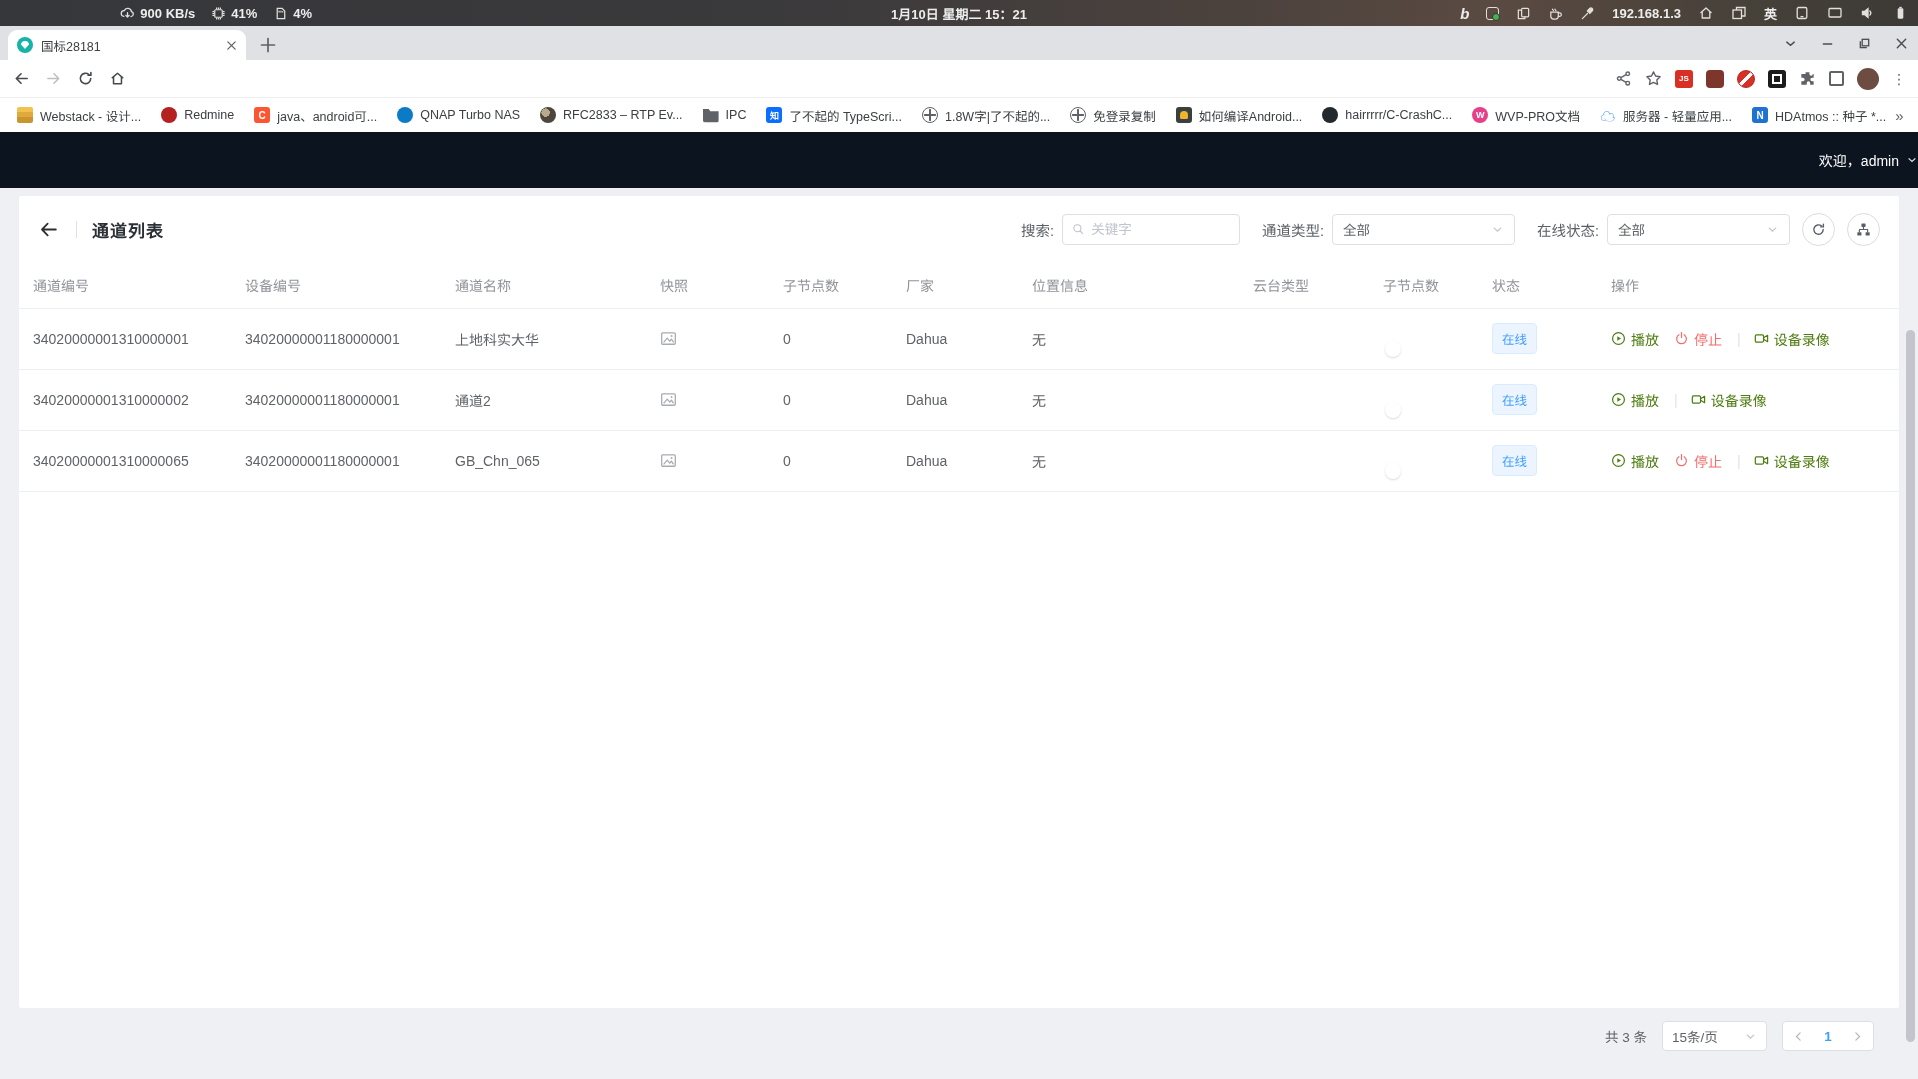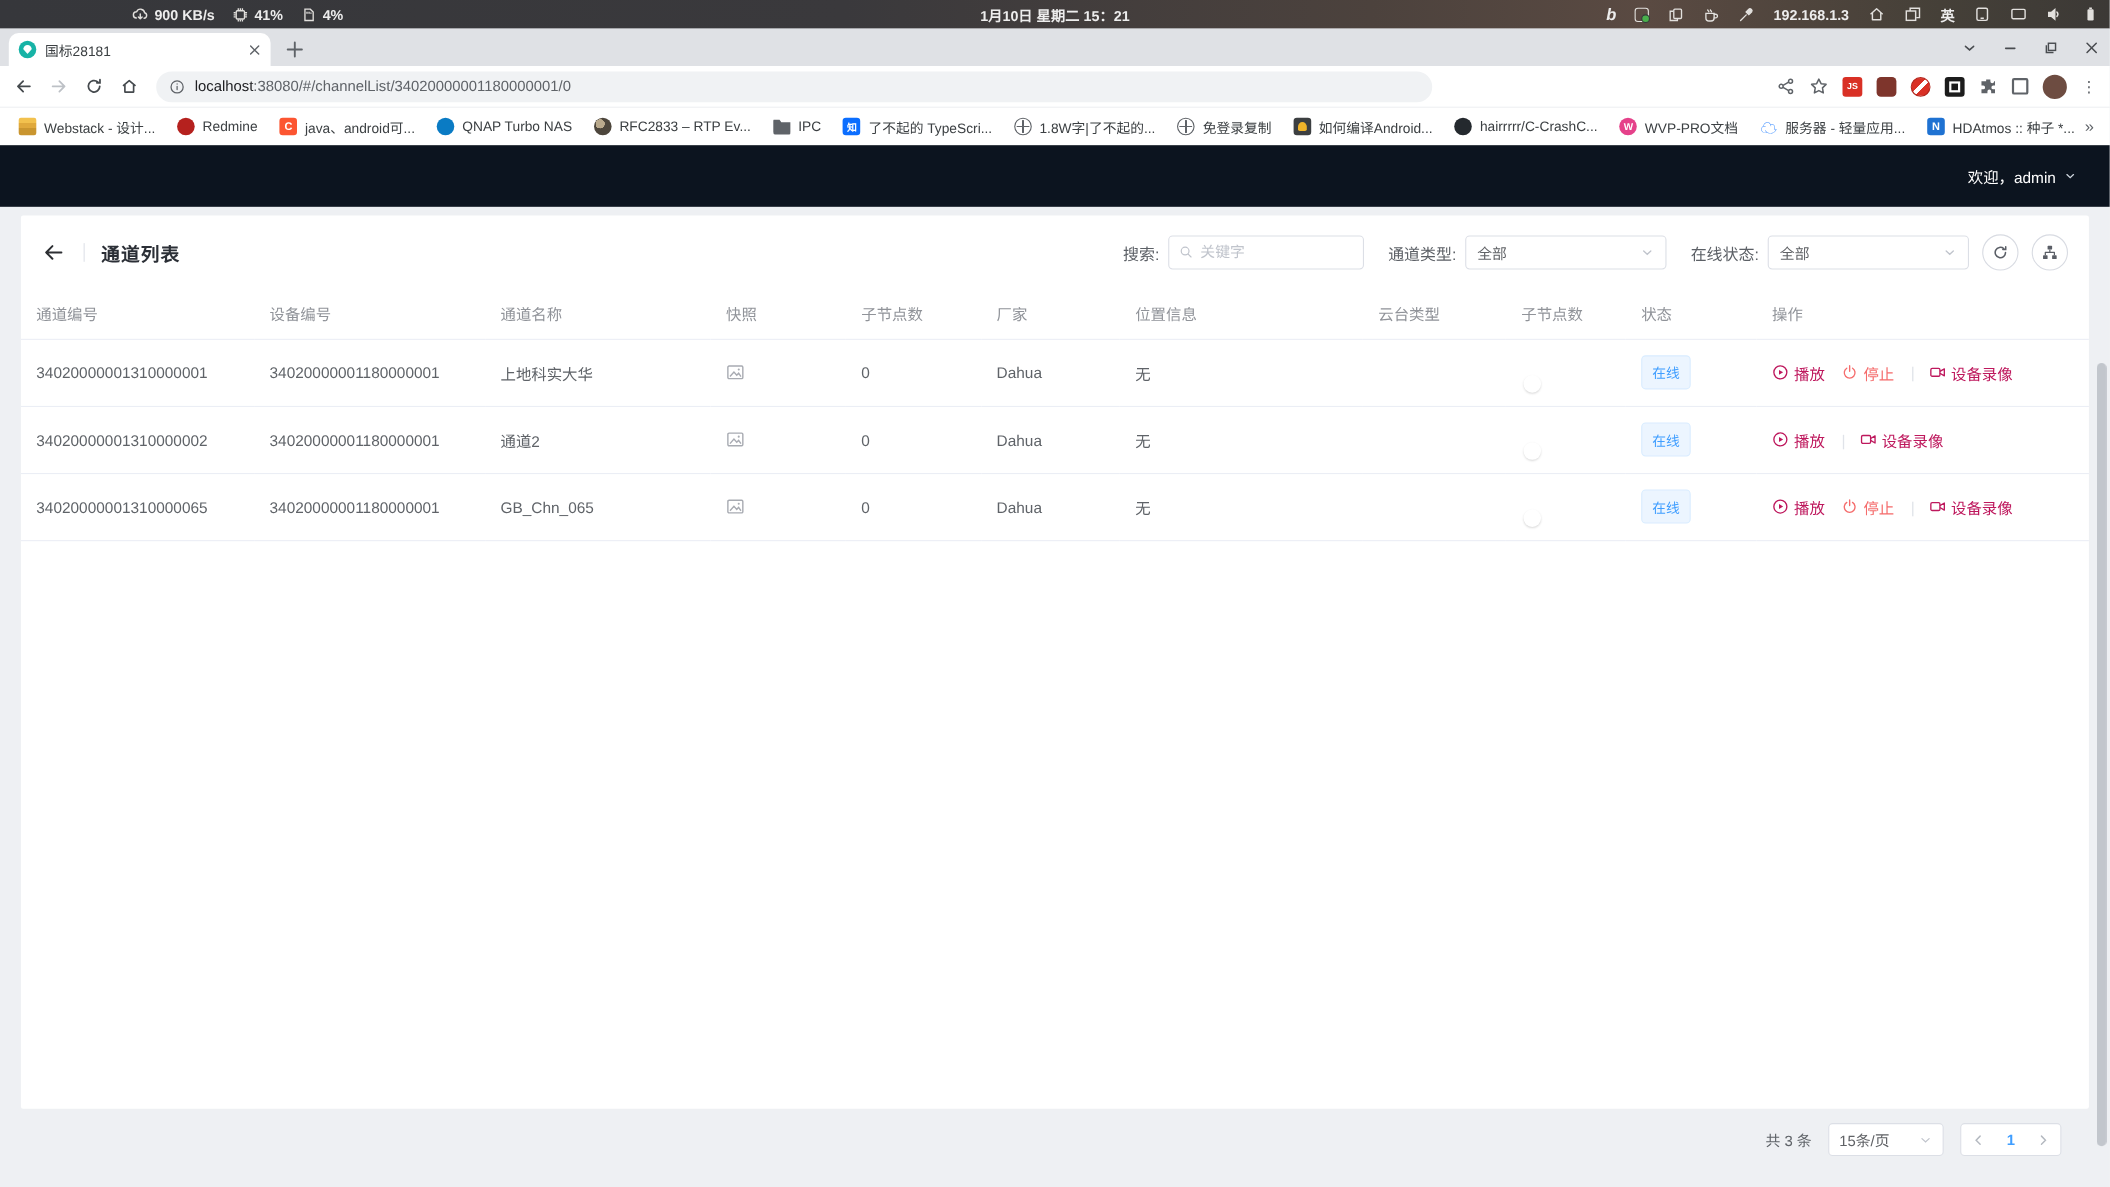--- a/index.html
+++ b/index.html
@@ -83,21 +83,21 @@
   .fi-hdatmos { background:#1f72d2; }
   .bk-overflow { margin-left:auto; color:#5f6368; font-size:15px; padding-right:8px; }
 
   
   .appnav { height:56px; background:#0c141f; display:flex; align-items:stretch; padding-left:10px;
     color:#fff; font-size:14.5px; }
   .nav-items { display:flex; align-items:stretch; }
   .nav-item { display:flex; align-items:center; padding:0 20px; color:rgba(255,255,255,.96);
     white-space:nowrap; cursor:default; }
   .nav-item.active { background:#409eff; }
-  .nav-right { margin-left:auto; display:flex; align-items:center; gap:7px; padding-right:30px; font-size:14px; }
+  .nav-right { margin-left:auto; display:flex; align-items:center; gap:7px; font-size:14px; }
 
   
   .content { height:891px; padding-top:8px; position:relative; }
   .card { margin:0 19px; width:1880px; height:812px; background:#fff; border-radius:2px; }
   .card-head { height:66px; display:flex; align-items:center; padding:0 19px; }
   .back-btn { color:#2d2f33; display:flex; }
   .head-divider { width:1px; height:17px; background:#dfe2e8; margin:0 15px 0 17px; }
   .page-title { font-size:17px; font-weight:700; color:#2b2f36; letter-spacing:1px; }
   .head-controls { margin-left:auto; display:flex; align-items:center; font-size:14.5px; color:#5c6066; }
   .ctl-label { margin:0 8px 0 22px; white-space:nowrap; }
@@ -119,21 +119,21 @@
     font-weight:400; border-bottom:1px solid #ebeef5; white-space:nowrap; }
   tbody td { height:61px; padding-left:14px; font-size:14px; color:#5f6368;
     border-bottom:1px solid #ebeef5; white-space:nowrap; }
   .snap-ic { color:#a8abb2; }
   .switch { width:40px; height:20px; border-radius:10px; background:#dfe3e8; position:relative; }
   .switch::after { content:""; position:absolute; left:2px; top:2px; width:16px; height:16px;
     border-radius:50%; background:#fff; box-shadow:0 1px 2px rgba(0,0,0,.15); }
   .badge-online { display:inline-block; padding:5px 9px; background:#ecf5ff;
     border:1px solid #d9ecff; border-radius:4px; color:#409eff; font-size:12.5px; }
   .ops { display:flex; align-items:center; }
-  .op-link { display:inline-flex; align-items:center; gap:5px; color:#be185d; font-size:14px;
+  .op-link { display:inline-flex; align-items:center; gap:5px; color:#4d7c0f; font-size:14px;
     margin-right:15px; cursor:default; }
   .op-link.danger { color:#f56c6c; }
   .op-sep { color:#e0e3e9; margin:0 13px 0 0; }
 
   
   .footerbar { display:flex; align-items:center; justify-content:flex-end; gap:15px;
     padding:13px 44px 0 0; font-size:13.5px; color:#5f6368; }
   .psize { width:105px; height:30px; border:1px solid #dcdfe6; border-radius:4px; background:#fff;
     display:flex; align-items:center; justify-content:space-between; padding:0 9px; color:#606266; }
   .pager { height:30px; width:92px; border:1px solid #dcdfe6; border-radius:4px; background:#fff;
@@ -264,27 +264,20 @@
         <path d="M14.5 9A5.5 5.5 0 1 1 12.6 4.8"></path>
         <path d="M14.7 2.6v3h-3"></path>
       </svg>
     </span>
   <span class="tb-btn">
       <svg width="17" height="17" viewBox="0 0 18 18" fill="none" stroke="currentColor" stroke-width="1.6" stroke-linejoin="round">
         <path d="M3 8.6 9 3.4 15 8.6"></path>
         <path d="M4.8 7.4V14.5h8.4V7.4"></path>
       </svg>
     </span>
-  <div class="urlbar">
-    <svg width="14" height="14" viewBox="0 0 16 16" fill="none" stroke="#5f6368" stroke-width="1.3">
-        <circle cx="8" cy="8" r="6.3"></circle>
-        <path d="M8 7.4v3.4M8 4.9v.2" stroke-linecap="round"></path>
-      </svg>
-    <span><span>localhost</span><span class="url-rest">:38080/#/channelList/34020000001180000001/0</span></span>
-  </div>
   <div class="tb-right">
     <svg width="17" height="17" viewBox="0 0 16 16" fill="none" stroke="#5f6368" stroke-width="1.3">
         <circle cx="12" cy="3.6" r="1.7"></circle>
         <circle cx="12" cy="12.4" r="1.7"></circle>
         <circle cx="4" cy="8" r="1.7"></circle>
         <path d="M5.6 7.2l4.8-2.8M5.6 8.8l4.8 2.8"></path>
       </svg>
     <svg width="17" height="17" viewBox="0 0 16 16" fill="none" stroke="#5f6368" stroke-width="1.3" stroke-linejoin="round">
         <path d="M8 1.8l1.9 3.9 4.3.6-3.1 3 .7 4.3L8 11.6l-3.8 2 .7-4.3-3.1-3 4.3-.6z"></path>
       </svg>

